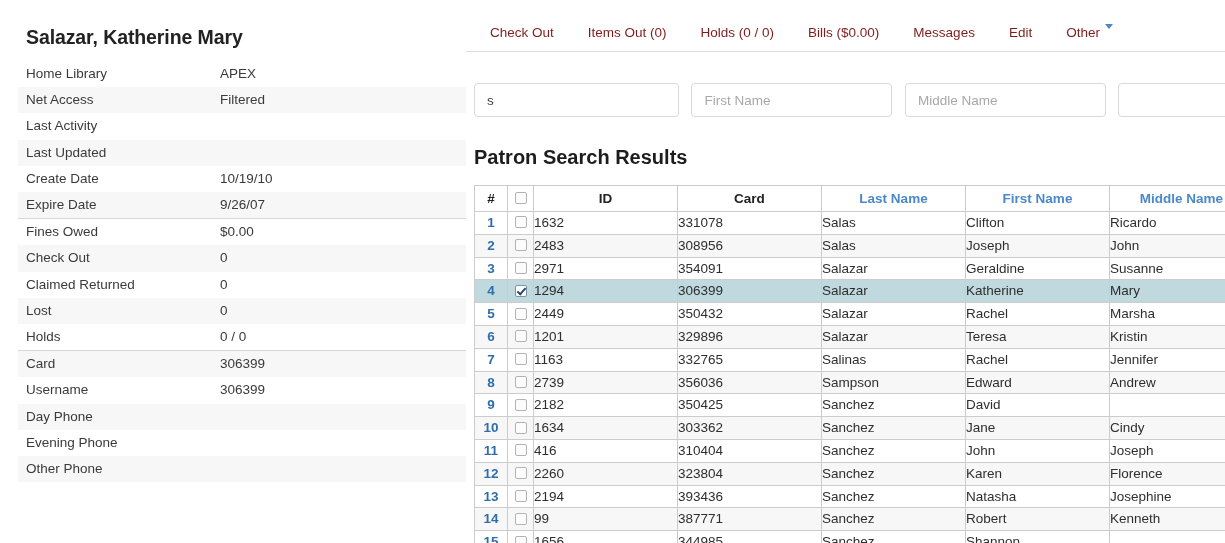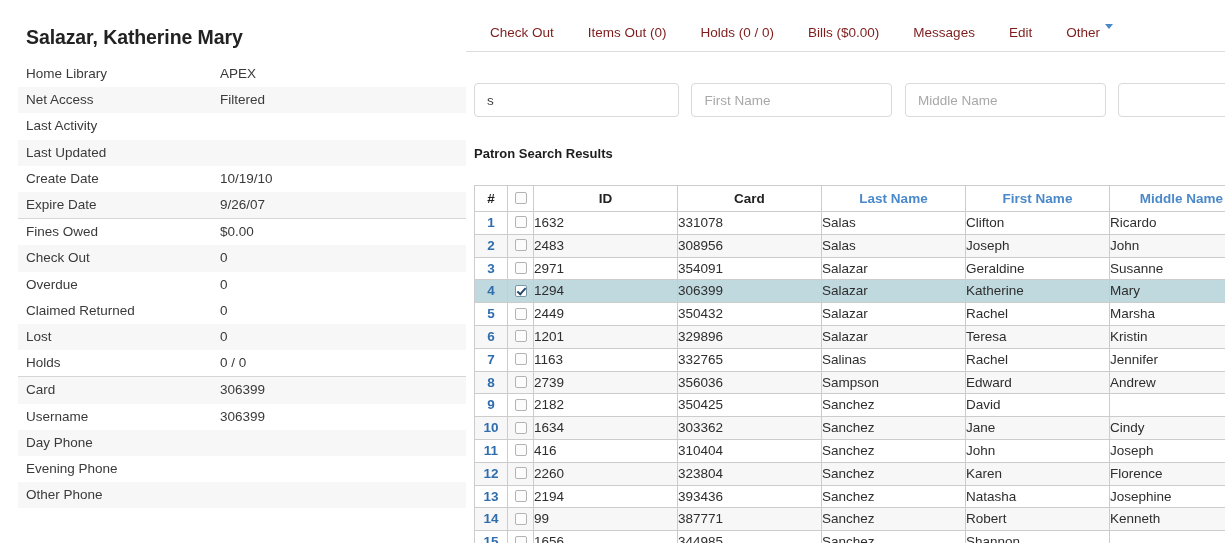--- a/index.html
+++ b/index.html
@@ -169,21 +169,21 @@
     padding: 0 12px;
     line-height: 32px;
     cursor: pointer;
     vertical-align: top;
   }
 
   .results-title {
     position: absolute;
     left: 8px;
     top: 146px;
-    font-size: 13px;
+    font-size: 20px;
     font-weight: bold;
     color: #1d1d1d;
     white-space: nowrap;
   }
 
   .results-wrap {
     position: absolute;
     left: 8px;
     top: 185px;
     width: 770px;
@@ -306,24 +306,20 @@
           </tr>
           <tr>
             <td class="k">Fines Owed</td>
             <td class="v">$0.00</td>
           </tr>
           <tr class="stripe">
             <td class="k">Check Out</td>
             <td class="v">0</td>
           </tr>
           <tr>
-            <td class="k">Overdue</td>
-            <td class="v">0</td>
-          </tr>
-          <tr>
             <td class="k">Claimed Returned</td>
             <td class="v">0</td>
           </tr>
           <tr class="stripe">
             <td class="k">Lost</td>
             <td class="v">0</td>
           </tr>
           <tr class="sep">
             <td class="k">Holds</td>
             <td class="v">0 / 0</td>

